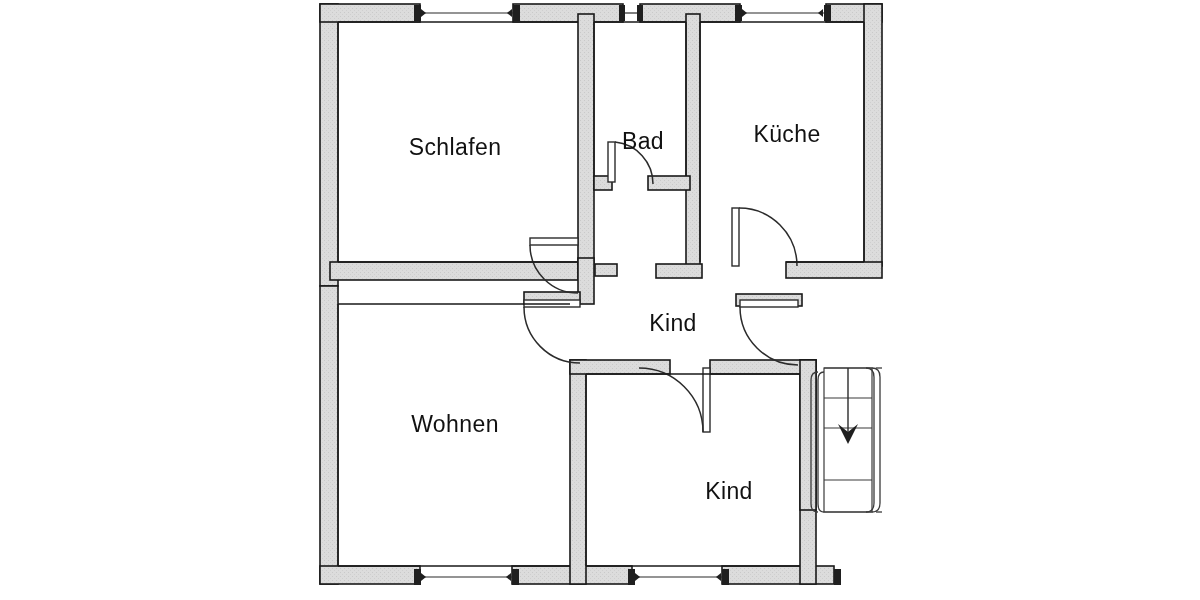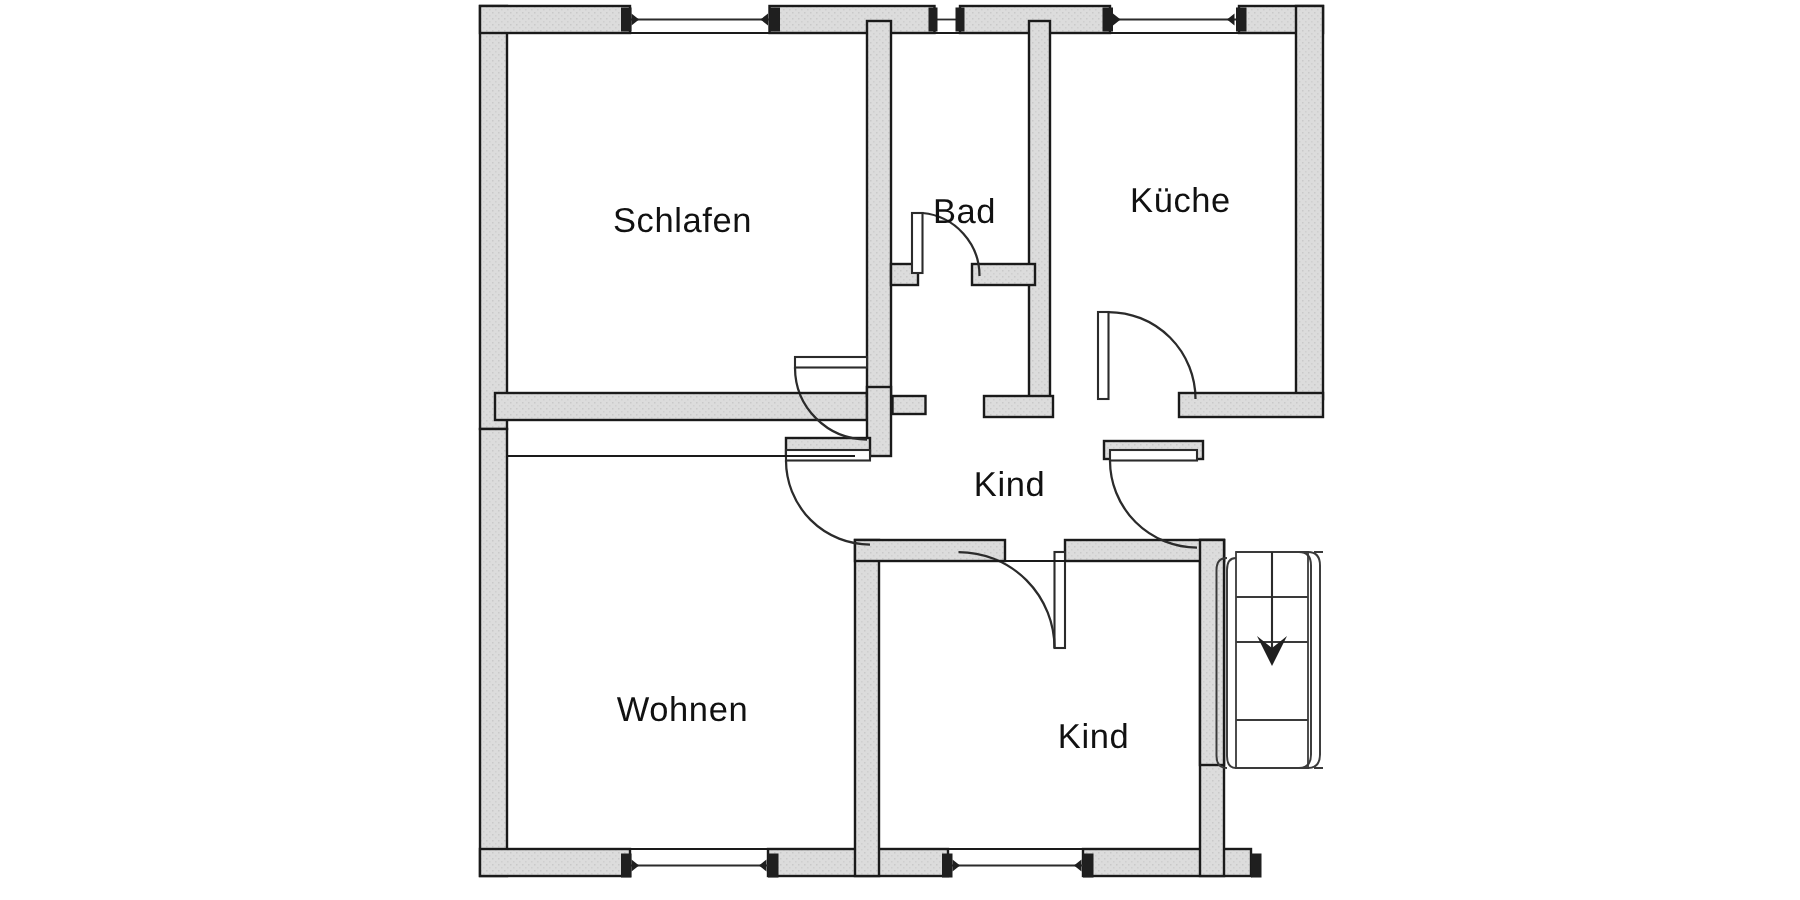--- a/index.html
+++ b/index.html
@@ -210,16 +210,16 @@
       <path d="M338,304 L570,304 M338,304 L338,566 M338,566 L570,566"></path>
 
       <path d="M586,374 L800,374 M586,374 L586,566 M586,566 L800,566"></path>
     </g>
   </svg>
 
   <div class="room-label" style="left:455px; top:147px;text-align:center;">Schlafen</div>
   <div class="room-label" style="left:643px; top:98px;margin-top:43px;">Bad</div>
   <div class="room-label" style="left:787px; top:134px;">Küche</div>
   <div class="room-label" style="left:673px; top:323px;">Kind</div>
-  <div class="room-label" style="left:455px; top:473px;">Wohnen</div>
+  <div class="room-label" style="left:455px; top:424px;">Wohnen</div>
   <div class="room-label" style="left:729px; top:491px;">Kind</div>
 
 </div>
 
 </body></html>

